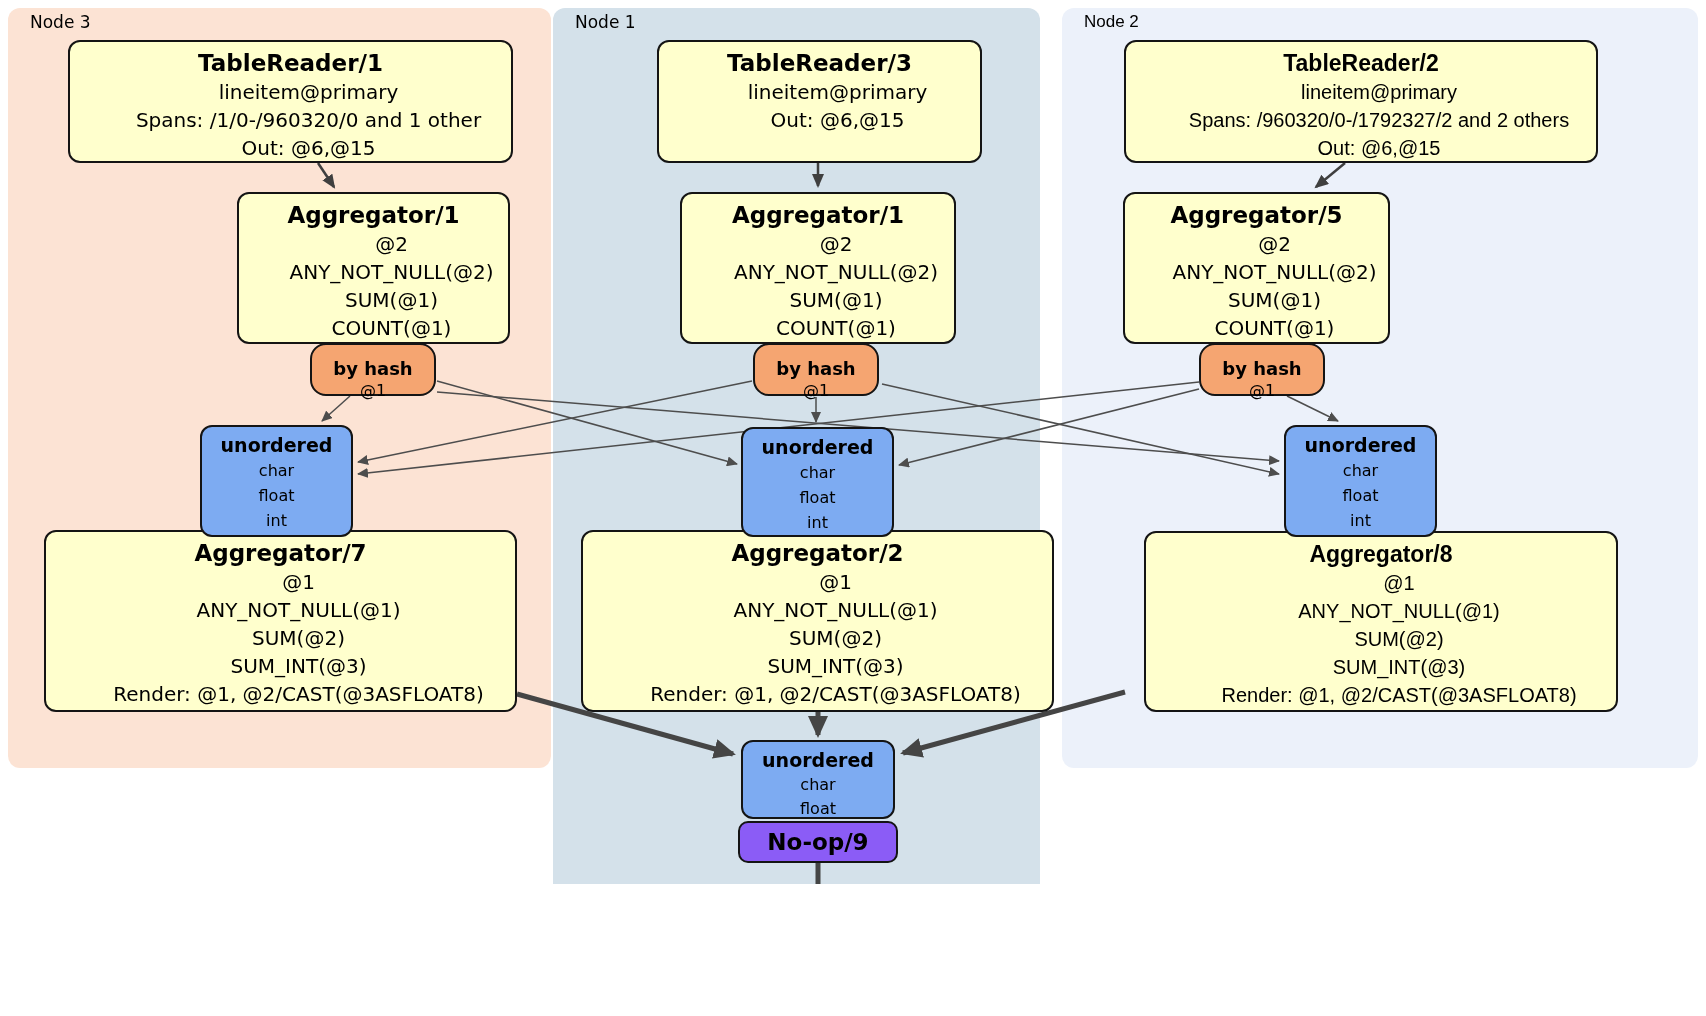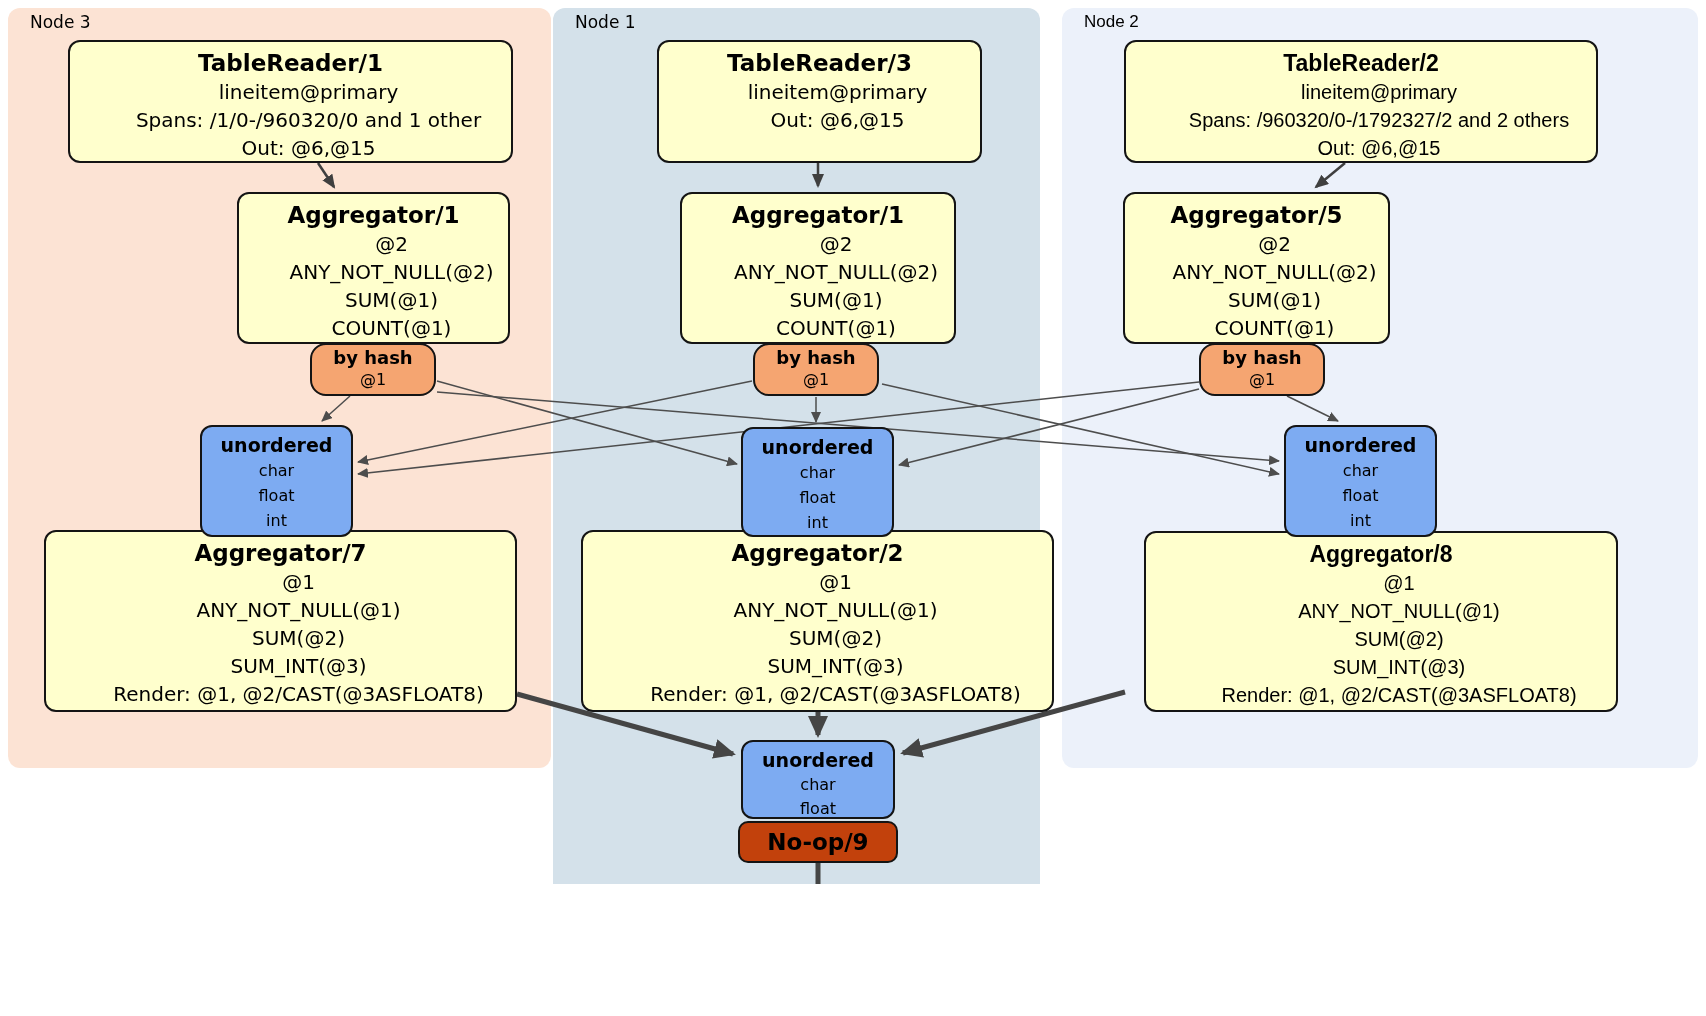--- a/index.html
+++ b/index.html
@@ -15,32 +15,32 @@
   .edges{position:absolute;left:0;top:0;z-index:1;}
   .box{position:absolute;box-sizing:border-box;text-align:center;}
   .proc{
     background:#ffffcd;border:2px solid #141414;border-radius:12px;
     z-index:2;padding-top:6px;
   }
   .proc .title{font-weight:bold;font-size:23px;line-height:30px;}
   .proc .line{font-size:20px;line-height:28px;white-space:nowrap;padding-left:36px;}
   .router{
     background:#f5a571;border:2px solid #141414;border-radius:16px;
-    z-index:3;padding-top:1px;
+    z-index:3;padding-top:12px;
   }
   .router .title{font-weight:bold;font-size:18px;line-height:24px;}
   .router .line{font-size:16px;line-height:20px;}
   .sync{
     background:#7dabf2;border:2px solid #141414;border-radius:12px;
     z-index:3;padding-top:5px;
   }
   .sync .title{font-weight:bold;font-size:19px;line-height:26px;}
   .sync .line{font-size:16px;line-height:25px;}
   .pill{
-    background:#c2410c;border:2px solid #141414;border-radius:10px;
+    background:#8b5cf6;border:2px solid #141414;border-radius:10px;
     z-index:2;display:flex;align-items:center;justify-content:center;
     font-weight:bold;font-size:23px;
   }
   .alt-font, .alt-font .title, .alt-font .line{font-family:"Liberation Sans", sans-serif;}
 </style>
 </head>
 <body>
 
 <div class="canvas">
 

